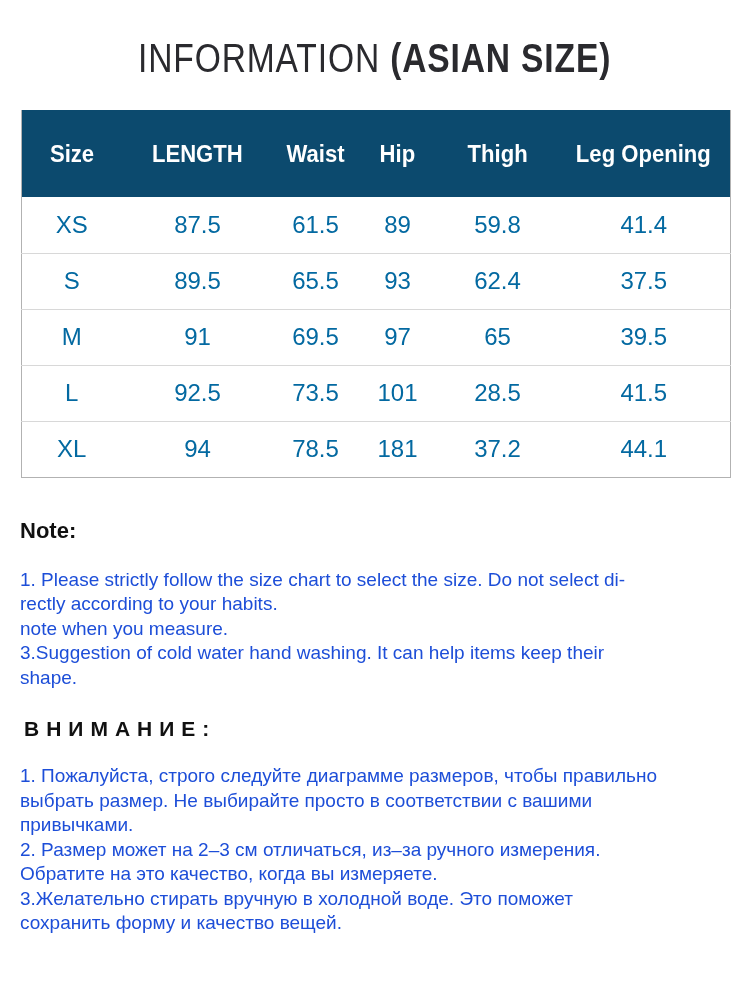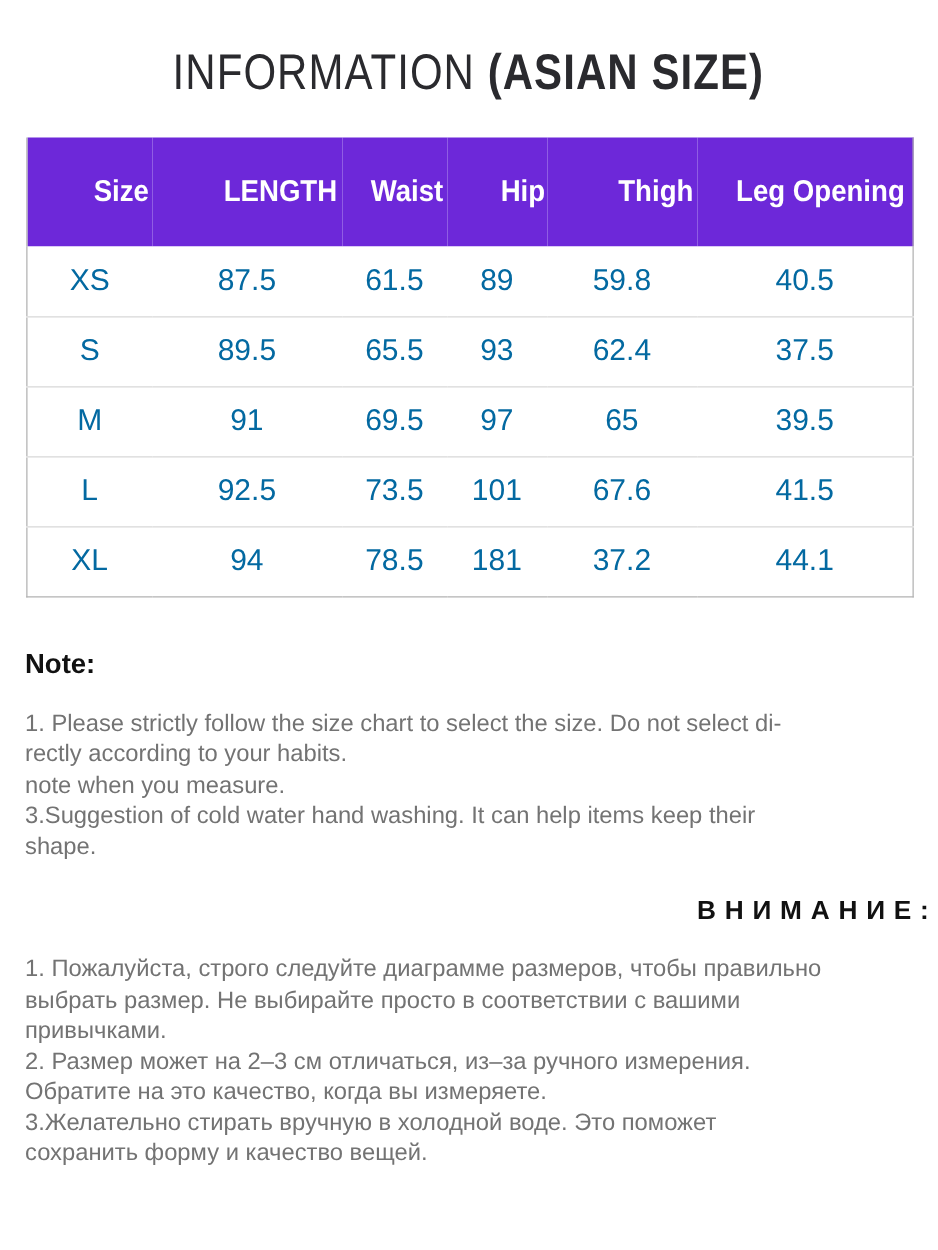--- a/index.html
+++ b/index.html
@@ -41,26 +41,26 @@
     border: 1px solid #b2b2b2;
     border-top: none;
   }
   table.size-table col.c1 { width: 100px; }
   table.size-table col.c2 { width: 152px; }
   table.size-table col.c3 { width: 84px; }
   table.size-table col.c4 { width: 80px; }
   table.size-table col.c5 { width: 120px; }
   table.size-table col.c6 { width: 173px; }
   table.size-table th {
-    background: #6d28d9;
+    background: #0c4a6e;
     color: #ffffff;
     height: 87px;
     font-size: 24px;
     font-weight: bold;
-    text-align: right;
+    text-align: center;
     vertical-align: middle;
     letter-spacing: 0px;
   }
   table.size-table th .condense {
     display: inline-block;
     transform: scaleX(0.92);
     white-space: nowrap;
   }
   table.size-table td {
     height: 56px;
@@ -78,27 +78,26 @@
     font-weight: bold;
     color: #111;
   }
   .note-block-en { margin: 24px 20px 0 20px; }
   .note-heading-ru {
     margin: 27px 0 0 24px;
     font-size: 21px;
     font-weight: bold;
     letter-spacing: 7px;
     color: #111;
-    text-align: right;
   }
   .note-block-ru { margin: 23px 20px 0 20px; }
   .note-line {
     font-size: 19px;
     line-height: 24.5px;
-    color: #737373;
+    color: #1d4ed8;
     white-space: nowrap;
   }
 </style>
 </head>
 <body>
 
 <div class="title-wrap">
   <div class="title-inner">
     <span class="title-light">INFORMATION </span><span class="title-bold">(ASIAN SIZE)</span>
   </div>
@@ -124,21 +123,21 @@
         <th><span class="condense">Leg Opening</span></th>
       </tr>
     </thead>
     <tbody>
       <tr>
         <td>XS</td>
         <td>87.5</td>
         <td>61.5</td>
         <td>89</td>
         <td>59.8</td>
-        <td>40.5</td>
+        <td>41.4</td>
       </tr>
       <tr>
         <td>S</td>
         <td>89.5</td>
         <td>65.5</td>
         <td>93</td>
         <td>62.4</td>
         <td>37.5</td>
       </tr>
       <tr>
@@ -147,21 +146,21 @@
         <td>69.5</td>
         <td>97</td>
         <td>65</td>
         <td>39.5</td>
       </tr>
       <tr>
         <td>L</td>
         <td>92.5</td>
         <td>73.5</td>
         <td>101</td>
-        <td>67.6</td>
+        <td>28.5</td>
         <td>41.5</td>
       </tr>
       <tr>
         <td>XL</td>
         <td>94</td>
         <td>78.5</td>
         <td>181</td>
         <td>37.2</td>
         <td>44.1</td>
       </tr>

